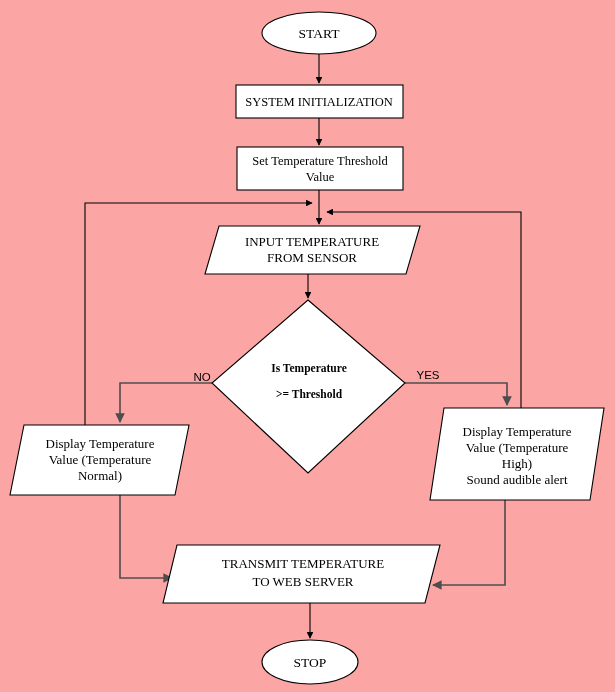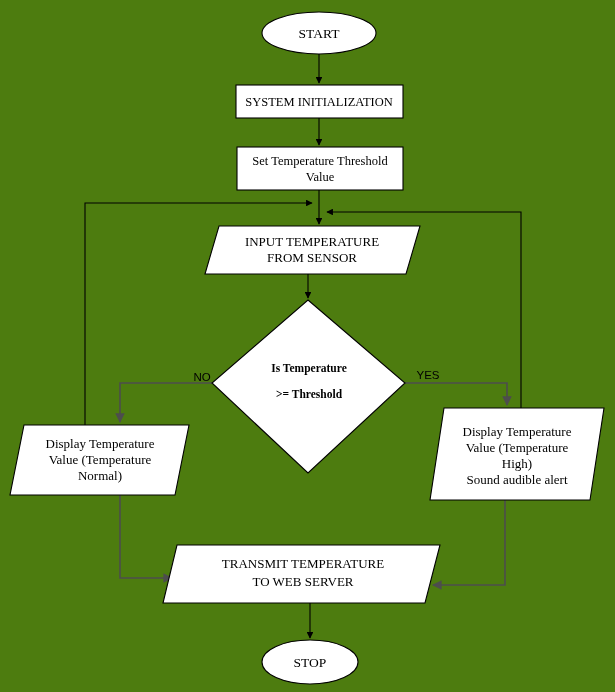--- a/index.html
+++ b/index.html
@@ -4,21 +4,21 @@
 <style>
   html, body {
     margin: 0;
     padding: 0;
     background: #ffffff;
   }
   #flowchart-root {
     position: relative;
     width: 615px;
     height: 692px;
-    background: #4d7c0f;
+    background: #fca5a5;
     font-family: "Liberation Serif", "DejaVu Serif", serif;
     overflow: hidden;
   }
   svg#flow-svg {
     display: block;
     width: 615px;
     height: 692px;
   }
   .node-shape {
     fill: #ffffff;

